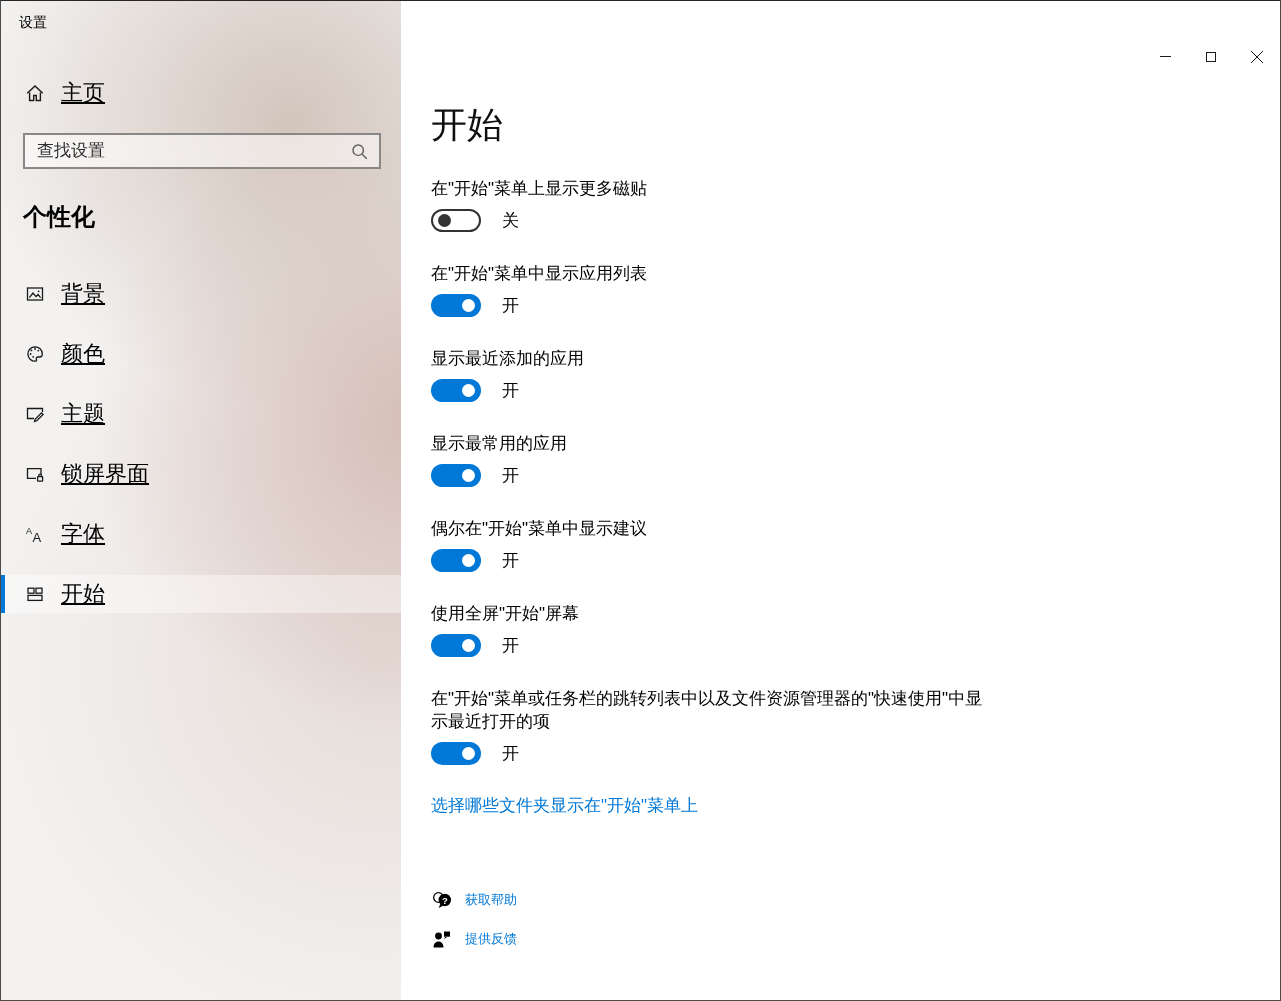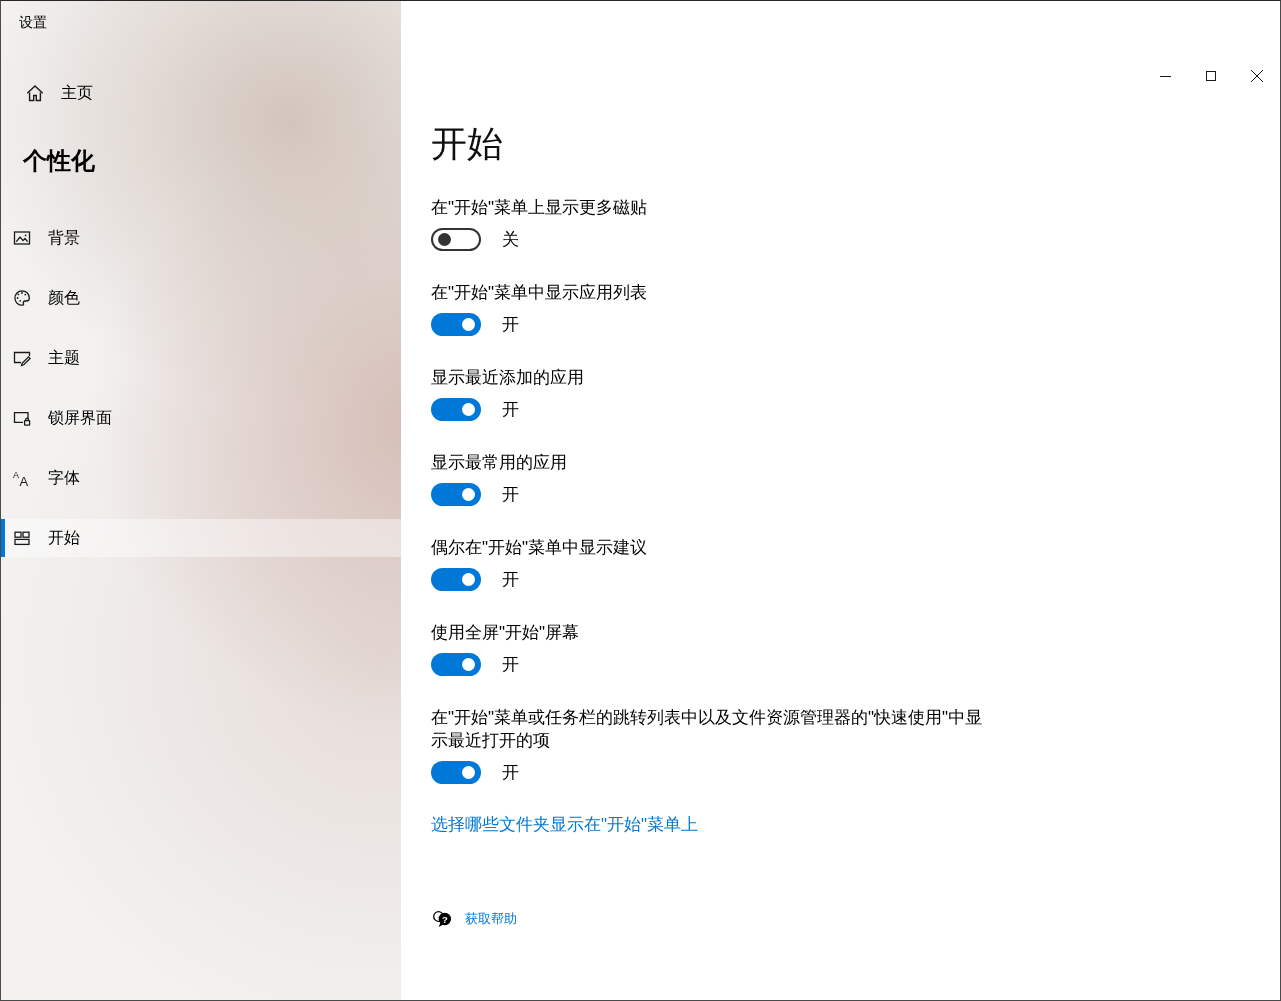--- a/index.html
+++ b/index.html
@@ -22,39 +22,39 @@
       radial-gradient(520px 520px at 94% 66%, rgba(219,202,196,.55), rgba(219,202,196,0) 75%),
       #f3f2f1;
   }
   .app-title { position:absolute; top:13px; left:18px; font-size:14px; color:#000; }
   .home-item {
     margin-top:72px; height:40px; display:flex; align-items:center;
     padding-left:24px; cursor:default;
   }
   .nav-icon { width:20px; height:20px; flex:0 0 20px; margin-right:16px; color:#1a1a1a; }
   .nav-icon svg { width:20px; height:20px; display:block; }
-  .nav-label, .home-label { font-size:16px; color:#000; white-space:nowrap; }
+  .nav-label, .home-label { font-size:22px; color:#000; white-space:nowrap;text-decoration:underline; }
 
   .search-box {
     margin:20px 20px 0 22px; width:358px; height:36px;
     border:2px solid #8a8886; background:rgba(255,255,255,.55);
     display:flex; align-items:center; position:relative;
   }
   .search-input {
     border:none; outline:none; background:transparent; width:100%; height:100%;
     font-family:inherit; font-size:17px; color:#1b1b1b; padding:0 36px 0 12px;
   }
   .search-input::placeholder { color:#1b1b1b; opacity:.92; }
   .search-glyph { position:absolute; right:9px; top:7px; width:20px; height:20px; color:#5f5d5b; }
 
   .section-title { margin:32px 0 0 22px; font-size:24px; font-weight:700; color:#000; }
 
   .nav { margin-top:42px; }
   .nav-item {
-    height:38px; display:flex; align-items:center; padding-left:11px;
+    height:38px; display:flex; align-items:center; padding-left:24px;
     position:relative; cursor:default; margin-bottom:22px;
   }
   .nav-item.selected { background:rgba(255,255,255,.42); }
   .nav-item.selected::before {
     content:""; position:absolute; left:0; top:0; width:4px; height:38px;
     background:var(--accent,#0078d7);
   }
 
   
   .main { flex:1; background:#fff; position:relative; padding-left:30px; }
@@ -98,20 +98,29 @@
     <div class="home-item">
       <span class="nav-icon">
         <svg viewBox="0 0 20 20" fill="none" stroke="currentColor" stroke-width="1.4">
           <path d="M2.3 10.2 10 3l7.7 7.2"></path>
           <path d="M4.6 9.6v7.9h4.1v-5h2.6v5h4.1V9.6"></path>
         </svg>
       </span>
       <span class="home-label">主页</span>
     </div>
 
+    <div class="search-box">
+      <input class="search-input" type="text" placeholder="查找设置" style="">
+      <span class="search-glyph">
+        <svg viewBox="0 0 20 20" fill="none" stroke="currentColor" stroke-width="1.4">
+          <circle cx="8.2" cy="8.2" r="5.2"></circle>
+          <path d="m12.2 12.2 4.6 4.6"></path>
+        </svg>
+      </span>
+    </div>
 
     <h2 class="section-title">个性化</h2>
 
     <nav class="nav">
 
       <div class="nav-item">
         <span class="nav-icon">
           <svg viewBox="0 0 20 20" fill="none" stroke="currentColor" stroke-width="1.3">
             <rect x="2.5" y="4" width="15" height="12"></rect>
             <path d="M4.3 13.6 8 9l3 3.6 2-2.1 2.6 3.1"></path>
@@ -276,16 +285,27 @@
         <span class="help-icon">
           <svg viewBox="0 0 22 22">
             <circle cx="7.5" cy="8.5" r="4.8" fill="none" stroke="#000" stroke-width="1.3"></circle>
             <circle cx="13.8" cy="11" r="6.2" fill="#000"></circle>
             <path d="m9.5 14.5-1.8 4.6 4.6-2.6z" fill="#000"></path>
             <text x="13.8" y="14.6" font-size="9.5" font-weight="bold" fill="#fff" text-anchor="middle" font-family="inherit">?</text>
           </svg>
         </span>
         <a class="help-link">获取帮助</a>
       </div>
+      <div class="help-row">
+        <span class="help-icon">
+          <svg viewBox="0 0 22 22">
+            <circle cx="7.5" cy="8" r="3.4" fill="#000"></circle>
+            <path d="M2.5 19.5c0-4 2.2-6.1 5-6.1s5 2.1 5 6.1z" fill="#000"></path>
+            <rect x="13" y="3.5" width="6" height="5.2" fill="#000"></rect>
+            <path d="m14.2 8.7-1 2.4 2.6-1.5z" fill="#000"></path>
+          </svg>
+        </span>
+        <a class="help-link">提供反馈</a>
+      </div>
     </div>
 
   </main>
 </div>
 
 </body></html>

